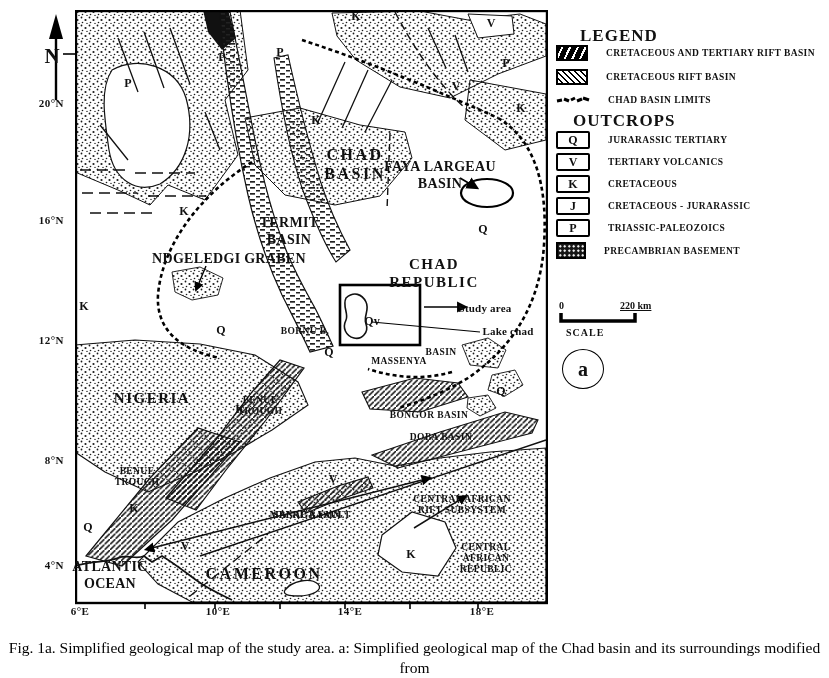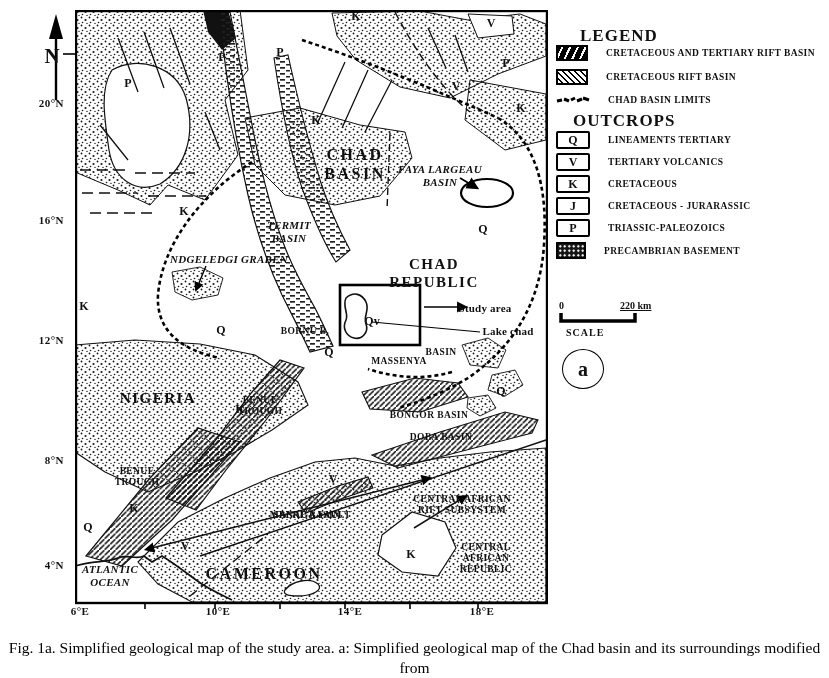--- a/index.html
+++ b/index.html
@@ -6,21 +6,21 @@
   .page{position:relative;width:829px;height:678px;background:#fff;overflow:hidden;
         font-family:"Liberation Serif",serif;color:#111;}
   .map-area{position:absolute;left:0;top:0;width:560px;height:630px;}
   .map-svg{position:absolute;left:75px;top:10px;}
   .north-svg{position:absolute;left:36px;top:10px;}
   .ml{position:absolute;transform:translate(-50%,-50%);font-weight:bold;color:#111;
       white-space:pre-line;text-align:center;line-height:1.18;font-family:"Liberation Serif",serif;}
   .big{font-size:16px;letter-spacing:2.5px;}
   .med{font-size:15px;letter-spacing:1.5px;}
   .small{font-size:9.5px;letter-spacing:0.4px;}
-  .tiny{font-size:11px;letter-spacing:0.3px;font-style:italic;}
+  .tiny{font-size:14px;letter-spacing:0.3px;}
   .ann{font-size:11px;letter-spacing:0.2px;}
   .axis{position:absolute;font-weight:bold;font-size:11px;letter-spacing:0.5px;}
   .axis-lat{width:44px;text-align:right;transform:translateY(-50%);}
   .axis-lon{transform:translateX(-50%);}
   .north-n{font-size:21px;font-weight:bold;}
   .letter{position:absolute;transform:translate(-50%,-50%);
           font:bold 12px "Liberation Serif",serif;color:#111;}
   
   .legend{position:absolute;left:556px;top:16px;width:273px;height:390px;}
   .lg-title{position:absolute;left:24px;top:10px;font-weight:bold;font-size:17px;letter-spacing:1px;}
@@ -174,21 +174,21 @@
     <div class="ml med" style="left:434px;top:274px;">CHAD
 REPUBLIC</div>
     <div class="ml tiny" style="left:289px;top:232px;">TERMIT
 BASIN</div>
     <div class="ml tiny" style="left:229px;top:259px;">NDGELEDGI GRABEN</div>
     <div class="ml small" style="left:305px;top:332px;">BORNU B.</div>
     <div class="ml ann" style="left:485px;top:308px;">Study area</div>
     <div class="ml ann" style="left:508px;top:331px;">Lake chad</div>
     <div class="ml small" style="left:399px;top:362px;">MASSENYA</div>
     <div class="ml small" style="left:441px;top:353px;">BASIN</div>
-    <div class="ml med" style="left:152px;top:399px;margin-left:6px;">NIGERIA</div>
+    <div class="ml med" style="left:152px;top:399px;">NIGERIA</div>
     <div class="ml small" style="left:260px;top:406px;">BENUE
 TROUGH</div>
     <div class="ml small" style="left:137px;top:477px;">BENUE
 TROUGH</div>
     <div class="ml small" style="left:429px;top:416px;">BONGOR BASIN</div>
     <div class="ml small" style="left:441px;top:438px;">DOBA BASIN</div>
     <div class="ml small" style="left:305px;top:516px;">MBERE BASIN</div>
     <div class="ml small" style="left:312px;top:516px;">SANAGA FAULT</div>
     <div class="ml big" style="left:264px;top:574px;">CAMEROON</div>
     <div class="ml small" style="left:462px;top:505px;">CENTRAL AFRICAN
@@ -245,21 +245,21 @@
       </svg>
       <span class="lg-txt">CHAD BASIN LIMITS</span>
     </div>
 
     <div class="lg-sub">OUTCROPS</div>
 
     <div class="lg-row" style="top:115px;">
       <span class="obox">
           <span>Q</span>
         </span>
-      <span class="lg-txt">LINEAMENTS TERTIARY</span>
+      <span class="lg-txt">JURARASSIC TERTIARY</span>
     </div>
     <div class="lg-row" style="top:137px;">
       <span class="obox">
           <span>V</span>
         </span>
       <span class="lg-txt">TERTIARY VOLCANICS</span>
     </div>
     <div class="lg-row" style="top:159px;">
       <span class="obox">
           <span>K</span>

